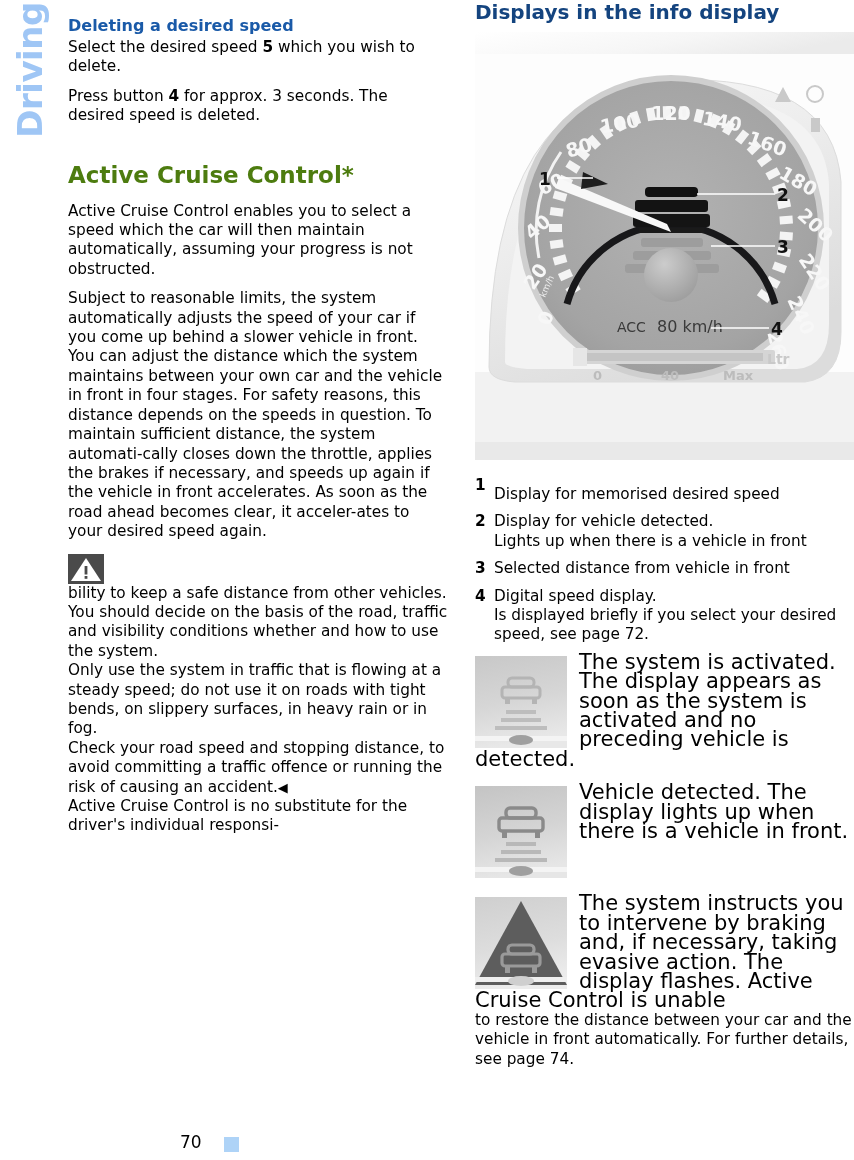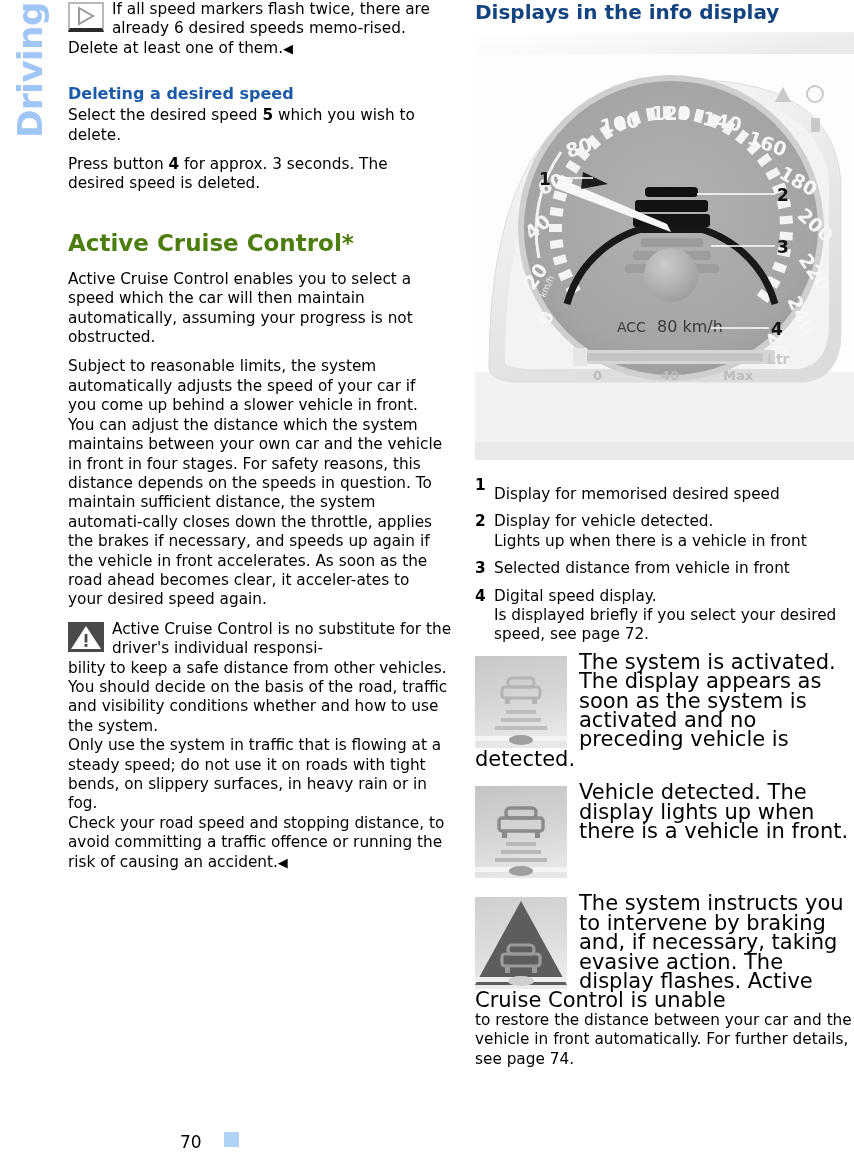--- a/index.html
+++ b/index.html
@@ -130,46 +130,38 @@
 
   
   .footer {
     position: absolute;
     left: 0; bottom: 8px;
     width: 300px;
     text-align: left;
     padding-left: 180px;
     font-size: 17px;
     display: flex;
-    align-items: flex-start;
+    align-items: flex-end;
     gap: 22px;
   }
   .footer-square {
     display: inline-block;
     width: 15px; height: 15px;
     background: #aed3f7;
   }
 </style>
 </head>
 <body>
 
 <div class="side-tab">
   <div class="side-tab-text">Driving</div>
 </div>
 
 <div class="col col-left">
 
-  <div class="notebox">
-    <div class="icon-float icon-note">
-      <svg width="32" height="24" viewBox="0 0 32 24">
-        <polygon points="9,4 23,12 9,20" fill="#ffffff" stroke="#9a9a9a" stroke-width="2"></polygon>
-      </svg>
-    </div>
-    <p><span>If all speed markers flash twice, there are already 6 desired speeds memo-rised. Delete at least one of them.</span><span class="endmark">◀</span></p>
-  </div>
 
   <div style="height:16px"></div>
 
   <h3 class="sub">Deleting a desired speed</h3>
 
   <p><span>Select the desired speed </span><span class="b">5</span><span> which you wish to delete.</span></p>
 
   <p><span>Press button </span><span class="b">4</span><span> for approx. 3 seconds. The desired speed is deleted.</span></p>
 
   <div style="height:26px"></div>
@@ -182,25 +174,25 @@
   <p>Subject to reasonable limits, the system automatically adjusts the speed of your car if you come up behind a slower vehicle in front. You can adjust the distance which the system maintains between your own car and the vehicle in front in four stages. For safety reasons, this distance depends on the speeds in question. To maintain sufficient distance, the system automati-cally closes down the throttle, applies the brakes if necessary, and speeds up again if the vehicle in front accelerates. As soon as the road ahead becomes clear, it acceler-ates to your desired speed again.</p>
 
   <div class="notebox">
     <div class="icon-float icon-warn">
       <svg width="36" height="30" viewBox="0 0 36 30">
         <polygon points="18,4 33,27 3,27" fill="#ffffff"></polygon>
         <rect x="16.6" y="12" width="2.8" height="8.5" fill="#4a4a4a"></rect>
         <rect x="16.6" y="22" width="2.8" height="2.8" fill="#4a4a4a"></rect>
       </svg>
     </div>
-    <p class="tight">Active Cruise Control is no substitute for the driver's individual responsi-</p>
     <p class="tight" style="clear:both; white-space:pre-line;"><span>bility to keep a safe distance from other vehicles.
 You should decide on the basis of the road, traffic and visibility conditions whether and how to use the system.
 Only use the system in traffic that is flowing at a steady speed; do not use it on roads with tight bends, on slippery surfaces, in heavy rain or in fog.
 Check your road speed and stopping distance, to avoid committing a traffic offence or running the risk of causing an accident.</span><span class="endmark">◀</span></p>
+    <p class="tight">Active Cruise Control is no substitute for the driver's individual responsi-</p>
   </div>
 
 </div>
 
 <div class="col col-right">
 
   <h3 class="sub-right">Displays in the info display</h3>
 
   <div class="cluster-wrap">
     <svg width="379" height="428" viewBox="0 0 379 428">

